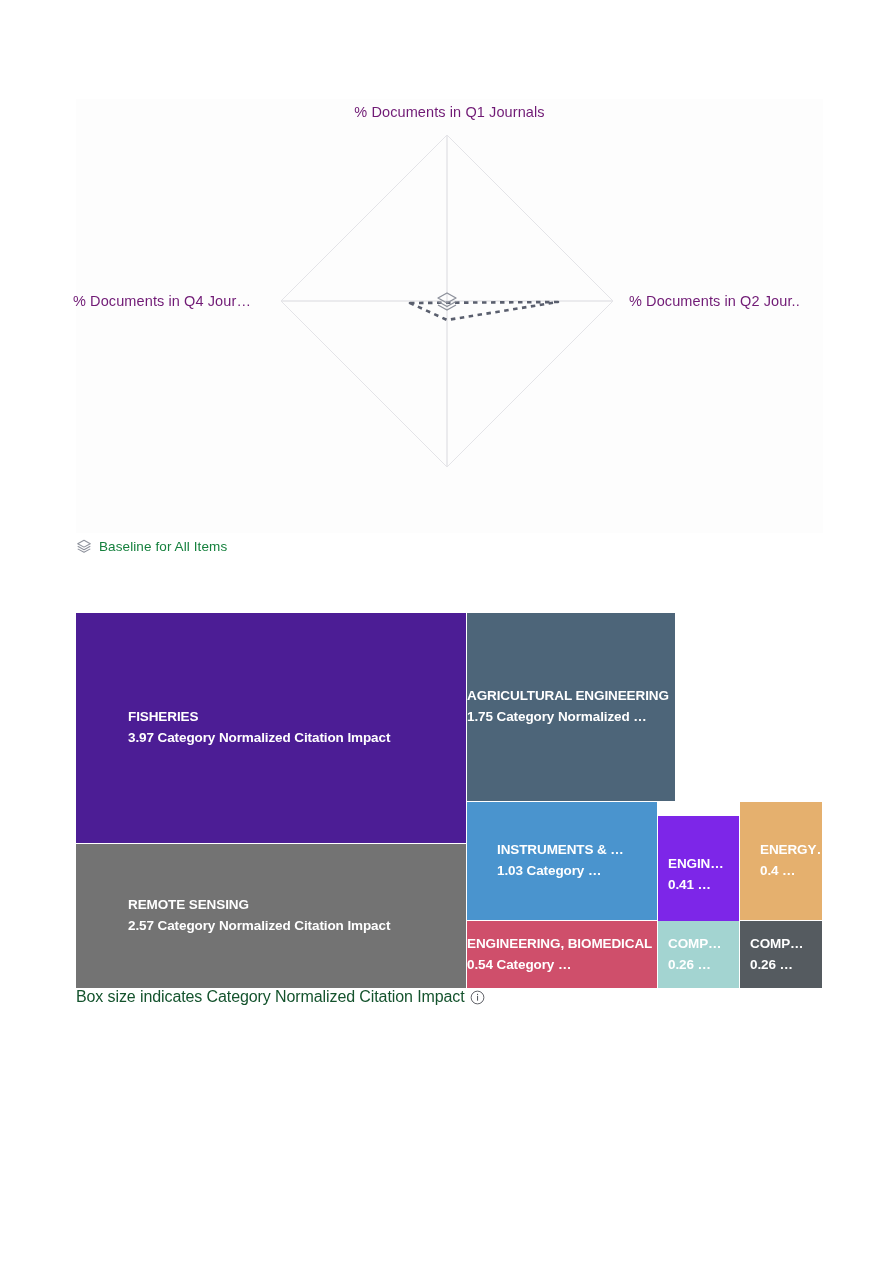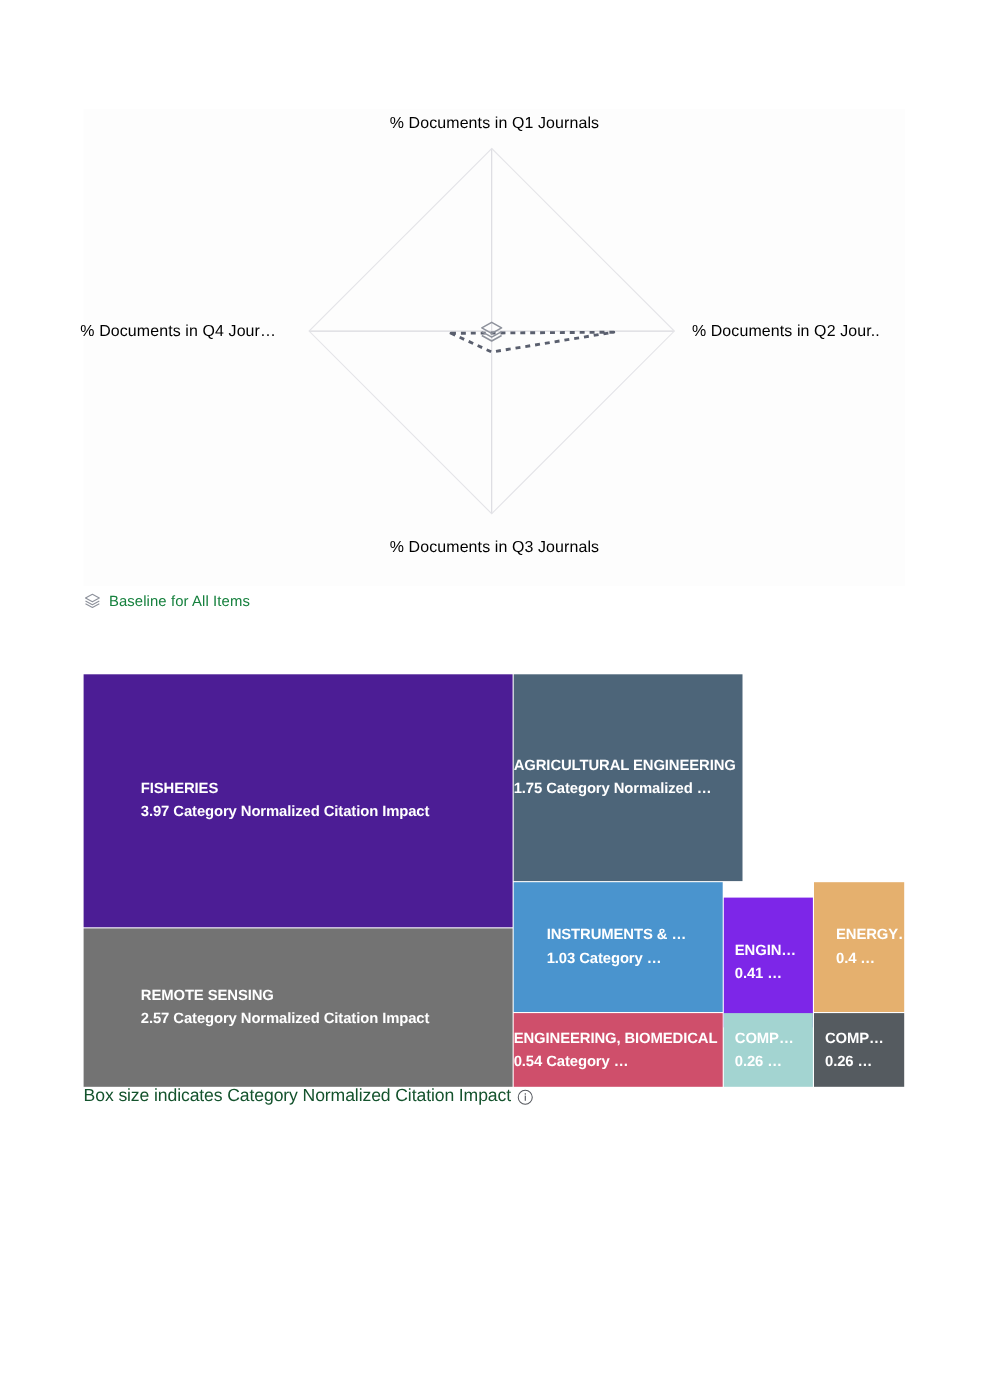--- a/index.html
+++ b/index.html
@@ -22,21 +22,21 @@
     top: 99px;
     width: 747px;
     height: 434px;
     background: #fdfdfd;
   }
   #radar-svg { display: block; }
 
   .axis-label {
     position: absolute;
     font-size: 14.5px;
-    color: #000000;
+    color: #701a75;
     white-space: nowrap;
     letter-spacing: 0.1px;
   }
   #axis-label-q1 { left: 0; top: 5px; width: 747px; text-align: center; }
   #axis-label-q3 { left: 0; top: 391px; width: 747px; text-align: center; }
   #axis-label-q2 { left: 553px; top: 194px; }
   #axis-label-q4 { left: -3px; top: 194px; }
 
   
   #radar-legend {
@@ -111,21 +111,20 @@
       <line x1="205" y1="202" x2="537" y2="202"></line>
     </g>
 
     <polygon points="371,36 537,202 371,368 205,202" fill="none" stroke="#e4e4e8" stroke-width="1"></polygon>
 
     <polygon points="334,204 482,203 371,221" fill="none" stroke="#5a5f6e" stroke-width="2.6" stroke-dasharray="4.5 4.5" stroke-linejoin="round"></polygon>
   </svg>
 
   <div class="axis-label" id="axis-label-q1">% Documents in Q1 Journals</div>
   <div class="axis-label" id="axis-label-q2">% Documents in Q2 Jour..</div>
-  <div class="axis-label" id="axis-label-q3">% Documents in Q3 Journals</div>
   <div class="axis-label" id="axis-label-q4">% Documents in Q4 Jour…</div>
 
   <svg style="position:absolute;left:357px;top:188px;" width="28" height="28" viewBox="0 0 28 28">
     <g fill="none" stroke="#8e929c" stroke-width="1.4" stroke-linejoin="round">
       <polygon points="14,6 23,11 14,16 5,11"></polygon>
       <polyline points="5,14.5 14,19.5 23,14.5"></polyline>
       <polyline points="5,18 14,23 23,18"></polyline>
     </g>
   </svg>
 </div>

